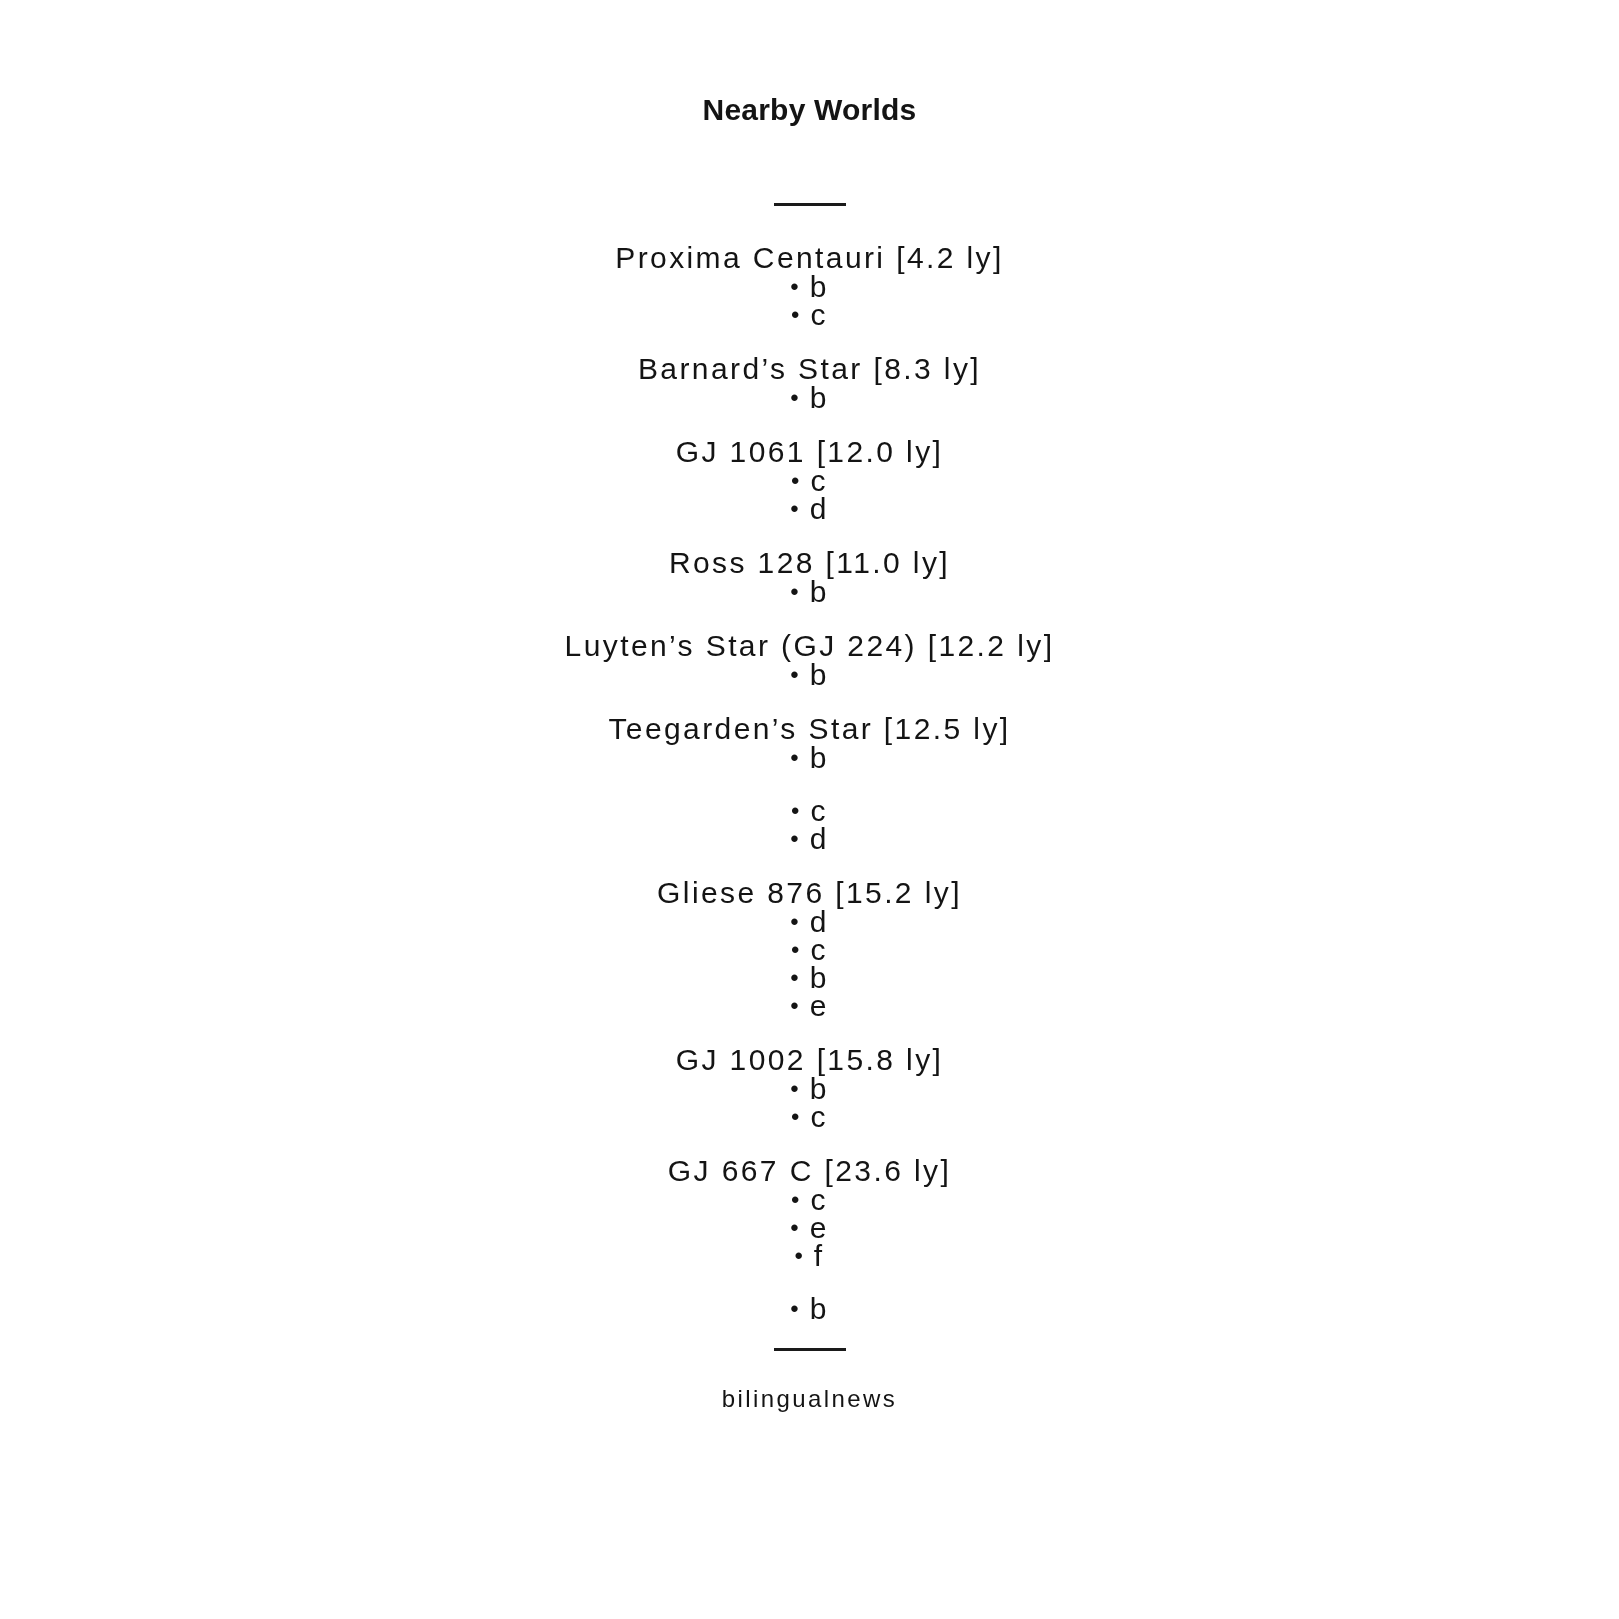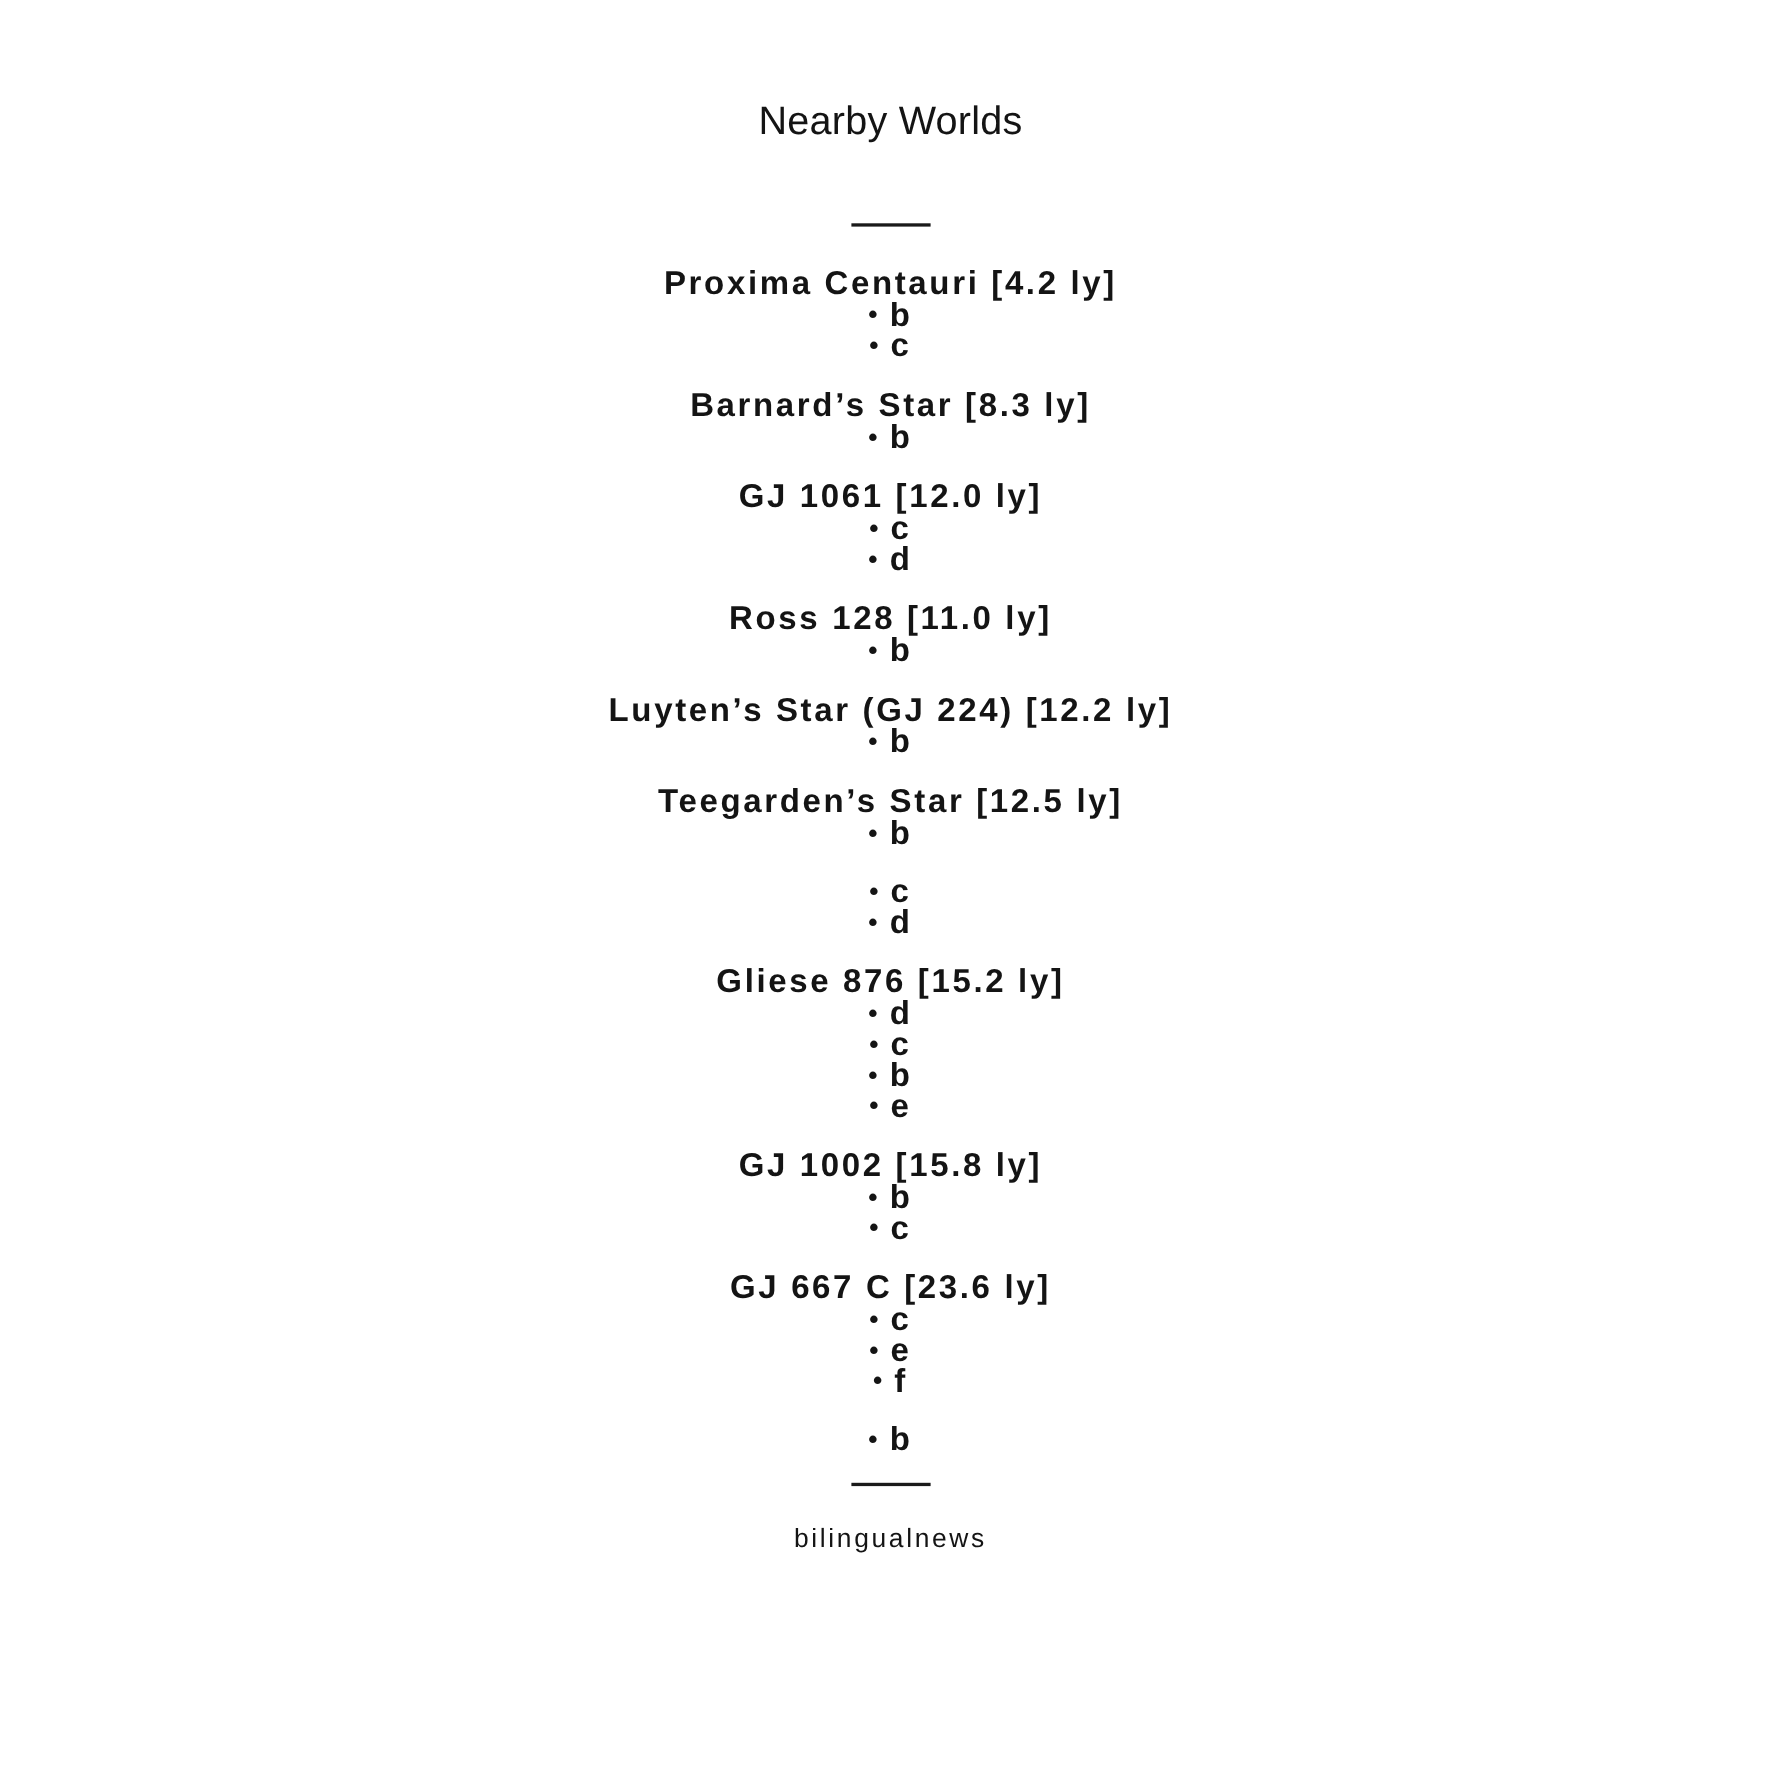--- a/index.html
+++ b/index.html
@@ -15,37 +15,37 @@
     position: relative;
     width: 1619px;
     height: 1619px;
     box-sizing: border-box;
     padding-top: 93px;
     text-align: center;
     overflow: hidden;
   }
   .page-title {
     margin: 0;
-    font-size: 36px;
+    font-size: 30px;
     line-height: 34px;
-    font-weight: normal;
+    font-weight: bold;
     letter-spacing: 0.2px;
   }
   .divider {
     width: 72px;
     height: 3px;
     background: #1a1a1a;
     margin: 76px auto 0 auto;
     border: none;
   }
   .star-list {
     margin-top: 37px;
     font-size: 30px;
     letter-spacing: 2.4px;
-    font-weight: 700;
+    font-weight: 400;
   }
   .star-group {
     margin: 0 0 25px 0;
   }
   .star-header {
     line-height: 30px;
     white-space: nowrap;
   }
   .planet-line {
     line-height: 28px;

